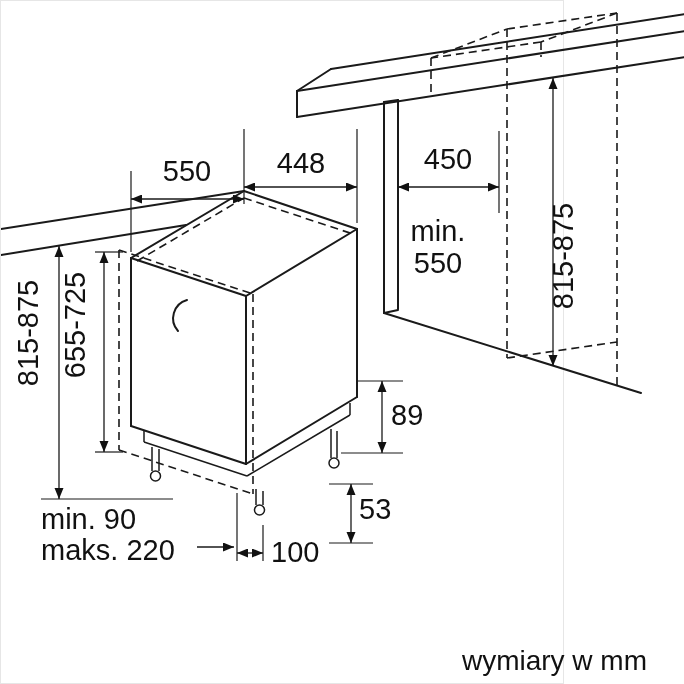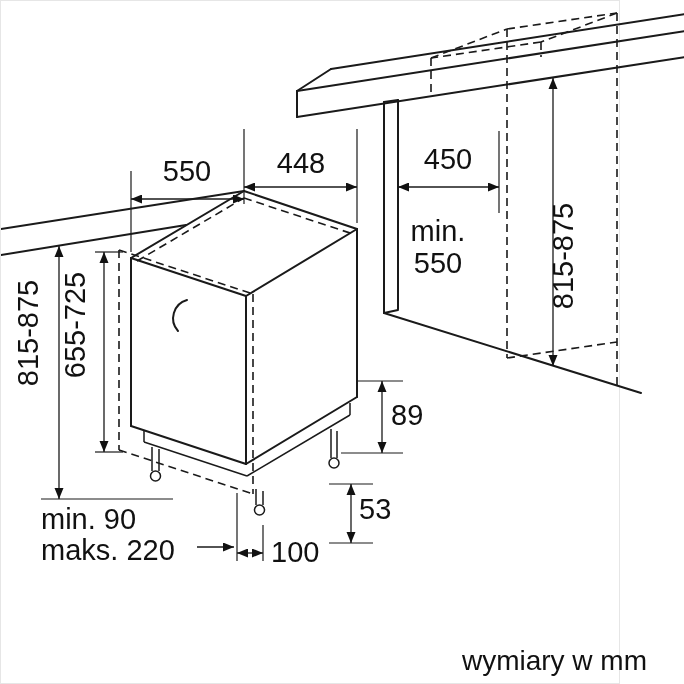--- a/index.html
+++ b/index.html
@@ -1,17 +1,17 @@
 <!DOCTYPE html>
 <html><head>
 <meta charset="utf-8">
 <style>
   html,body{margin:0;padding:0;background:#fff;}
   .stage{
-    width:620px;height:684px;position:relative;background:#ffffff;
+    width:564px;height:684px;position:relative;background:#ffffff;
     font-family:"Liberation Sans", sans-serif;
     box-sizing:border-box;border:1px solid #e6e6e6;
   }
   svg{display:block;}
   .ln{stroke:#1a1a1a;stroke-width:2;fill:none;stroke-linecap:round;stroke-linejoin:round;}
   .thin{stroke:#1a1a1a;stroke-width:1.5;fill:none;}
   .dash{stroke:#1a1a1a;stroke-width:1.6;fill:none;stroke-dasharray:8 5;}
   .dim{stroke:#1a1a1a;stroke-width:1.3;fill:none;}
   .ext{stroke:#1a1a1a;stroke-width:1.2;fill:none;}
   text{fill:#111;font-family:"Liberation Sans", sans-serif;font-size:29px;}

